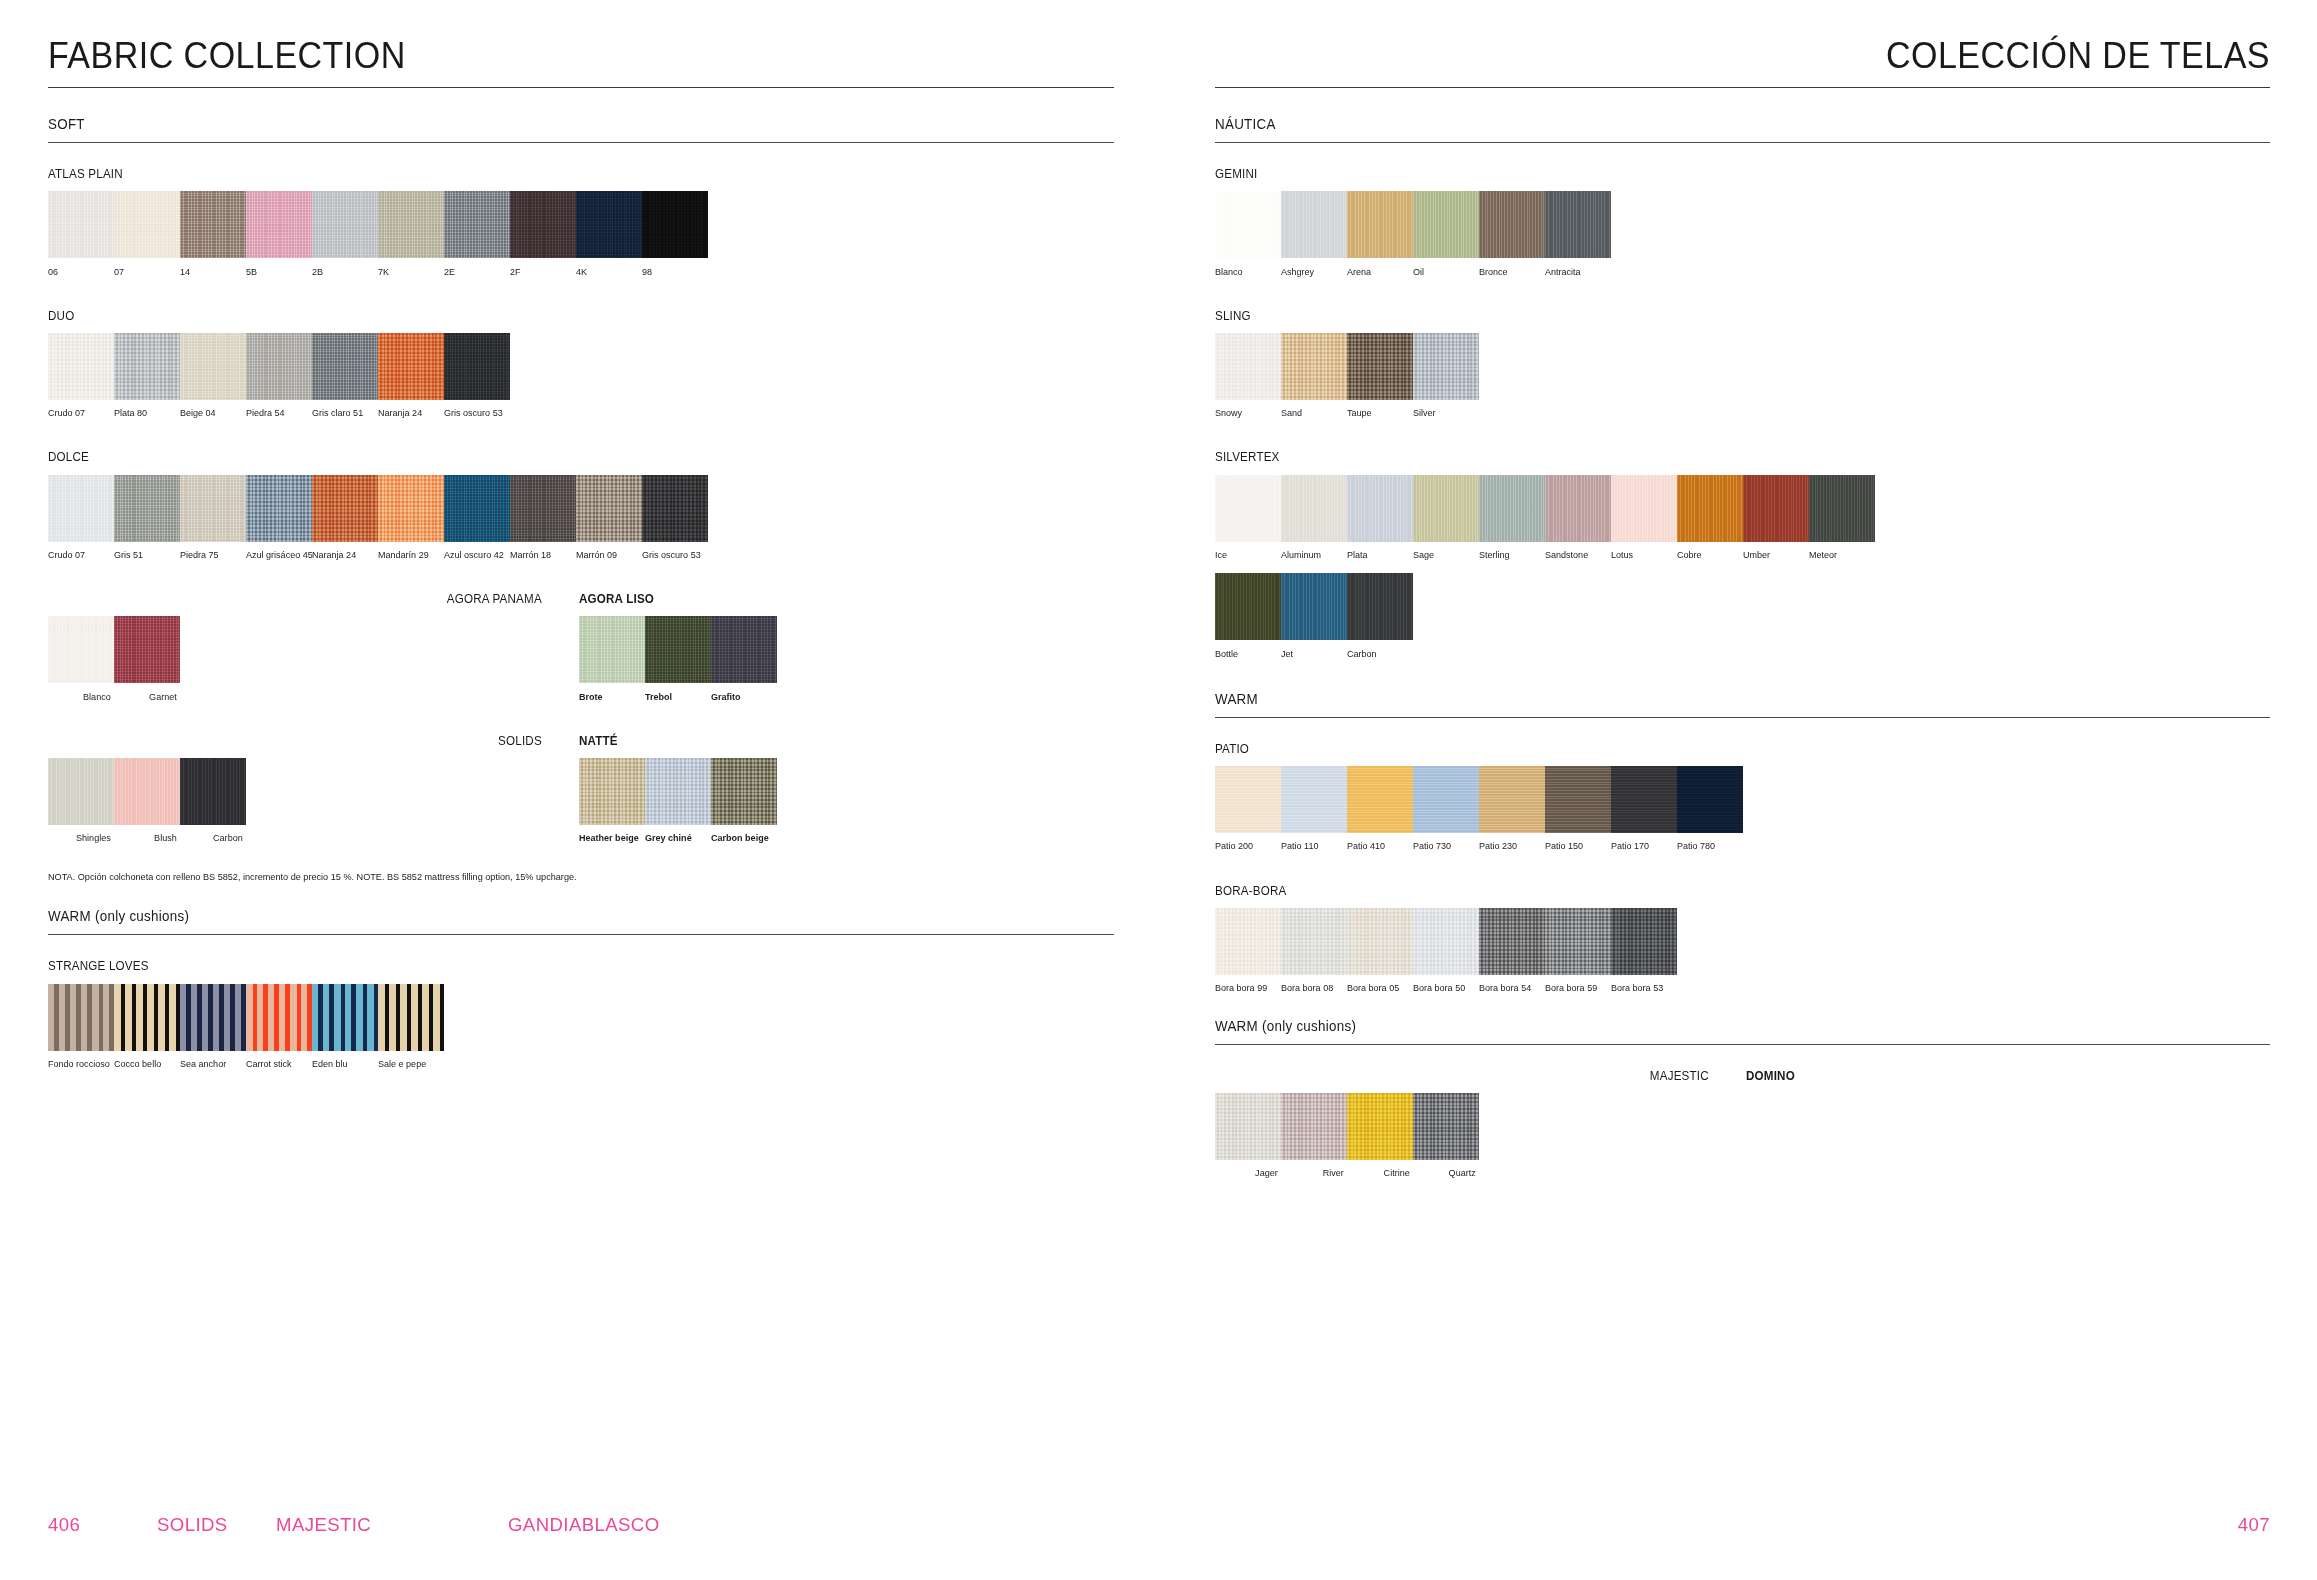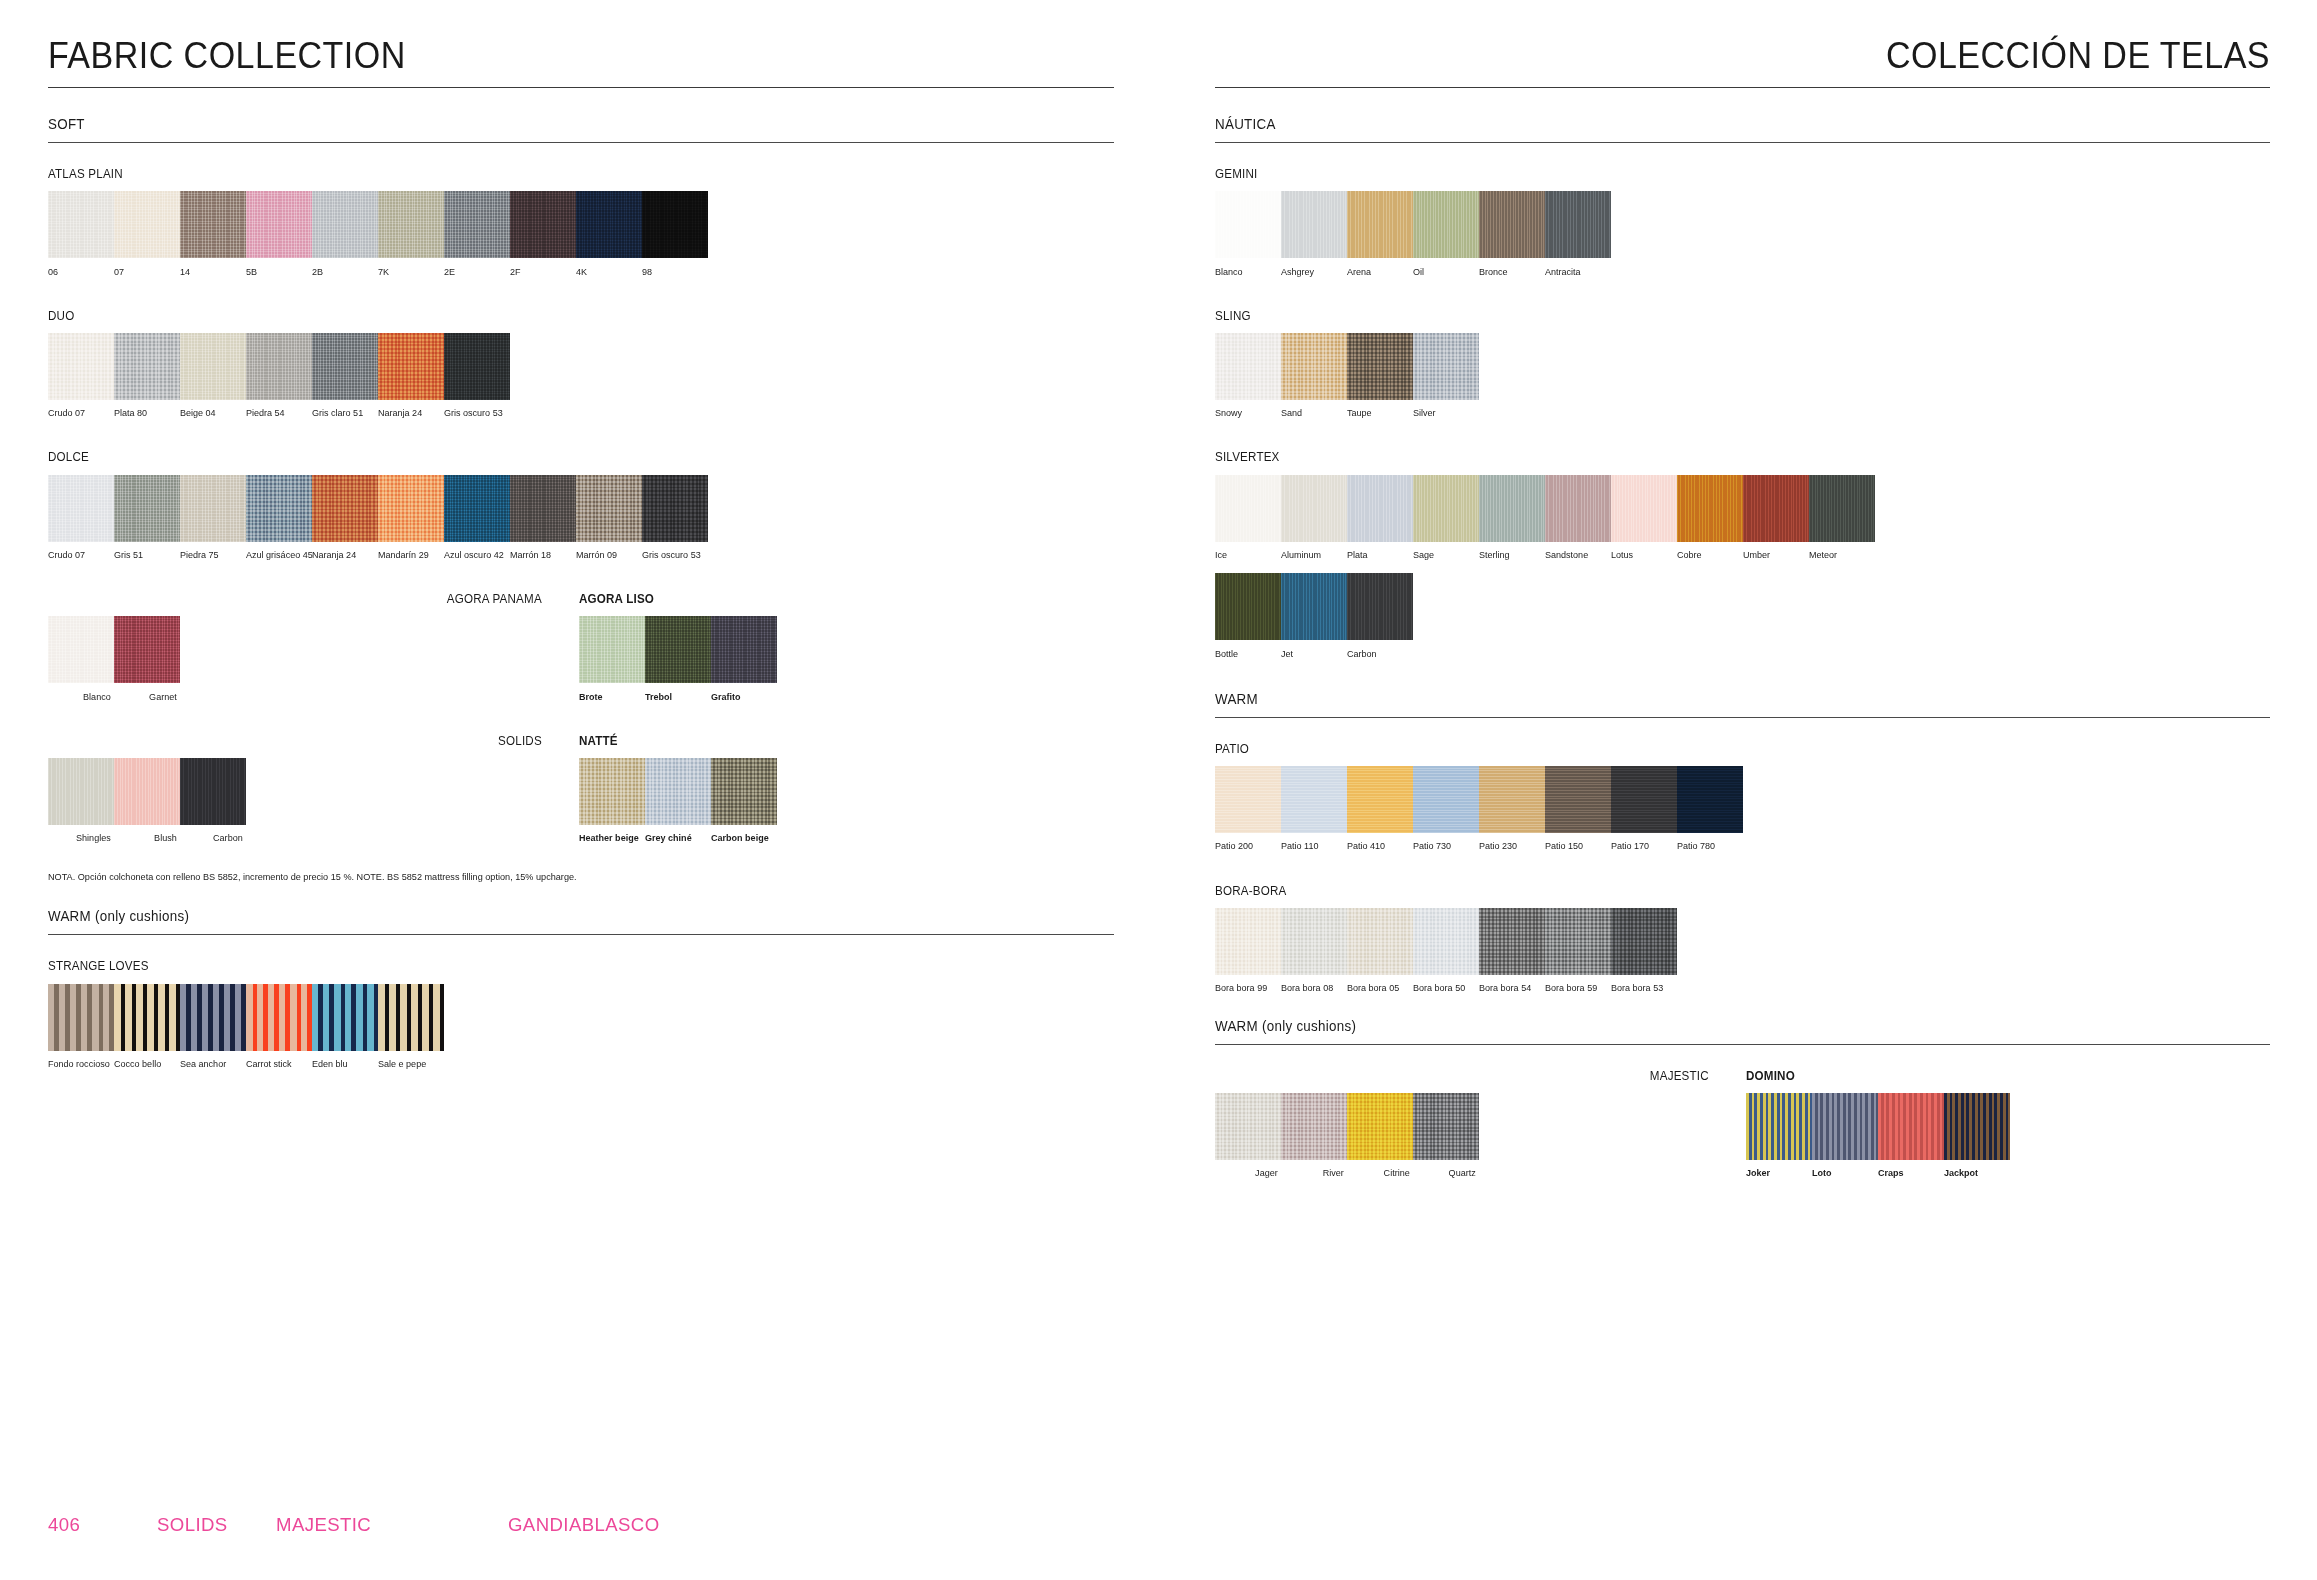--- a/index.html
+++ b/index.html
@@ -632,37 +632,22 @@
               <div class="lbl">Citrine</div>
             </div>
             <div class="cell">
               <div class="sw" style="background: repeating-linear-gradient(90deg, rgba(255, 255, 255, 0.26) 0px, rgba(255, 255, 255, 0.26) 1.9px, rgba(0, 0, 0, 0.16) 1.9px, rgba(0, 0, 0, 0.16) 3.7px), repeating-linear-gradient(0deg, rgba(255, 255, 255, 0.18) 0px, rgba(255, 255, 255, 0.18) 1.9px, rgba(0, 0, 0, 0.13) 1.9px, rgba(0, 0, 0, 0.13) 3.7px), rgb(111, 112, 115); background-blend-mode: overlay, overlay, normal;"></div>
               <div class="lbl">Quartz</div>
             </div>
           </div>
       </div>
       <div class="col-b family">
         <div class="famname">DOMINO</div>
-        <div class="swatch-row">
-            <div class="cell">
-              <div class="sw" style="background: repeating-linear-gradient(90deg, rgb(214, 197, 82) 0px, rgb(214, 197, 82) 2.8px, rgb(58, 90, 138) 2.8px, rgb(58, 90, 138) 5.6px), repeating-linear-gradient(0deg, rgba(0, 0, 0, 0.3) 0px, rgba(0, 0, 0, 0.3) 1.9px, rgba(255, 255, 255, 0.1) 1.9px, rgba(255, 255, 255, 0.1) 4.6px); background-blend-mode: normal, overlay;"></div>
-              <div class="lbl">Joker</div>
-            </div>
-            <div class="cell">
-              <div class="sw" style="background: repeating-linear-gradient(90deg, rgb(139, 145, 166) 0px, rgb(139, 145, 166) 2.8px, rgb(78, 86, 112) 2.8px, rgb(78, 86, 112) 5.6px), repeating-linear-gradient(0deg, rgba(0, 0, 0, 0.3) 0px, rgba(0, 0, 0, 0.3) 1.9px, rgba(255, 255, 255, 0.1) 1.9px, rgba(255, 255, 255, 0.1) 4.6px); background-blend-mode: normal, overlay;"></div>
-              <div class="lbl">Loto</div>
-            </div>
-            <div class="cell">
-              <div class="sw" style="background: repeating-linear-gradient(90deg, rgb(234, 106, 99) 0px, rgb(234, 106, 99) 2.8px, rgb(194, 80, 76) 2.8px, rgb(194, 80, 76) 5.6px), repeating-linear-gradient(0deg, rgba(0, 0, 0, 0.3) 0px, rgba(0, 0, 0, 0.3) 1.9px, rgba(255, 255, 255, 0.1) 1.9px, rgba(255, 255, 255, 0.1) 4.6px); background-blend-mode: normal, overlay;"></div>
-              <div class="lbl">Craps</div>
-            </div>
-            <div class="cell">
-              <div class="sw" style="background: repeating-linear-gradient(90deg, rgb(27, 35, 64) 0px, rgb(27, 35, 64) 2.8px, rgb(125, 90, 58) 2.8px, rgb(125, 90, 58) 5.6px), repeating-linear-gradient(0deg, rgba(0, 0, 0, 0.3) 0px, rgba(0, 0, 0, 0.3) 1.9px, rgba(255, 255, 255, 0.1) 1.9px, rgba(255, 255, 255, 0.1) 4.6px); background-blend-mode: normal, overlay;"></div>
-              <div class="lbl">Jackpot</div>
-            </div>
-          </div>
       </div>
     </div>
 
+    <div class="footer">
+      <div>407</div>
+    </div>
   </div>
 
 </div>
 
 
 </body></html>

